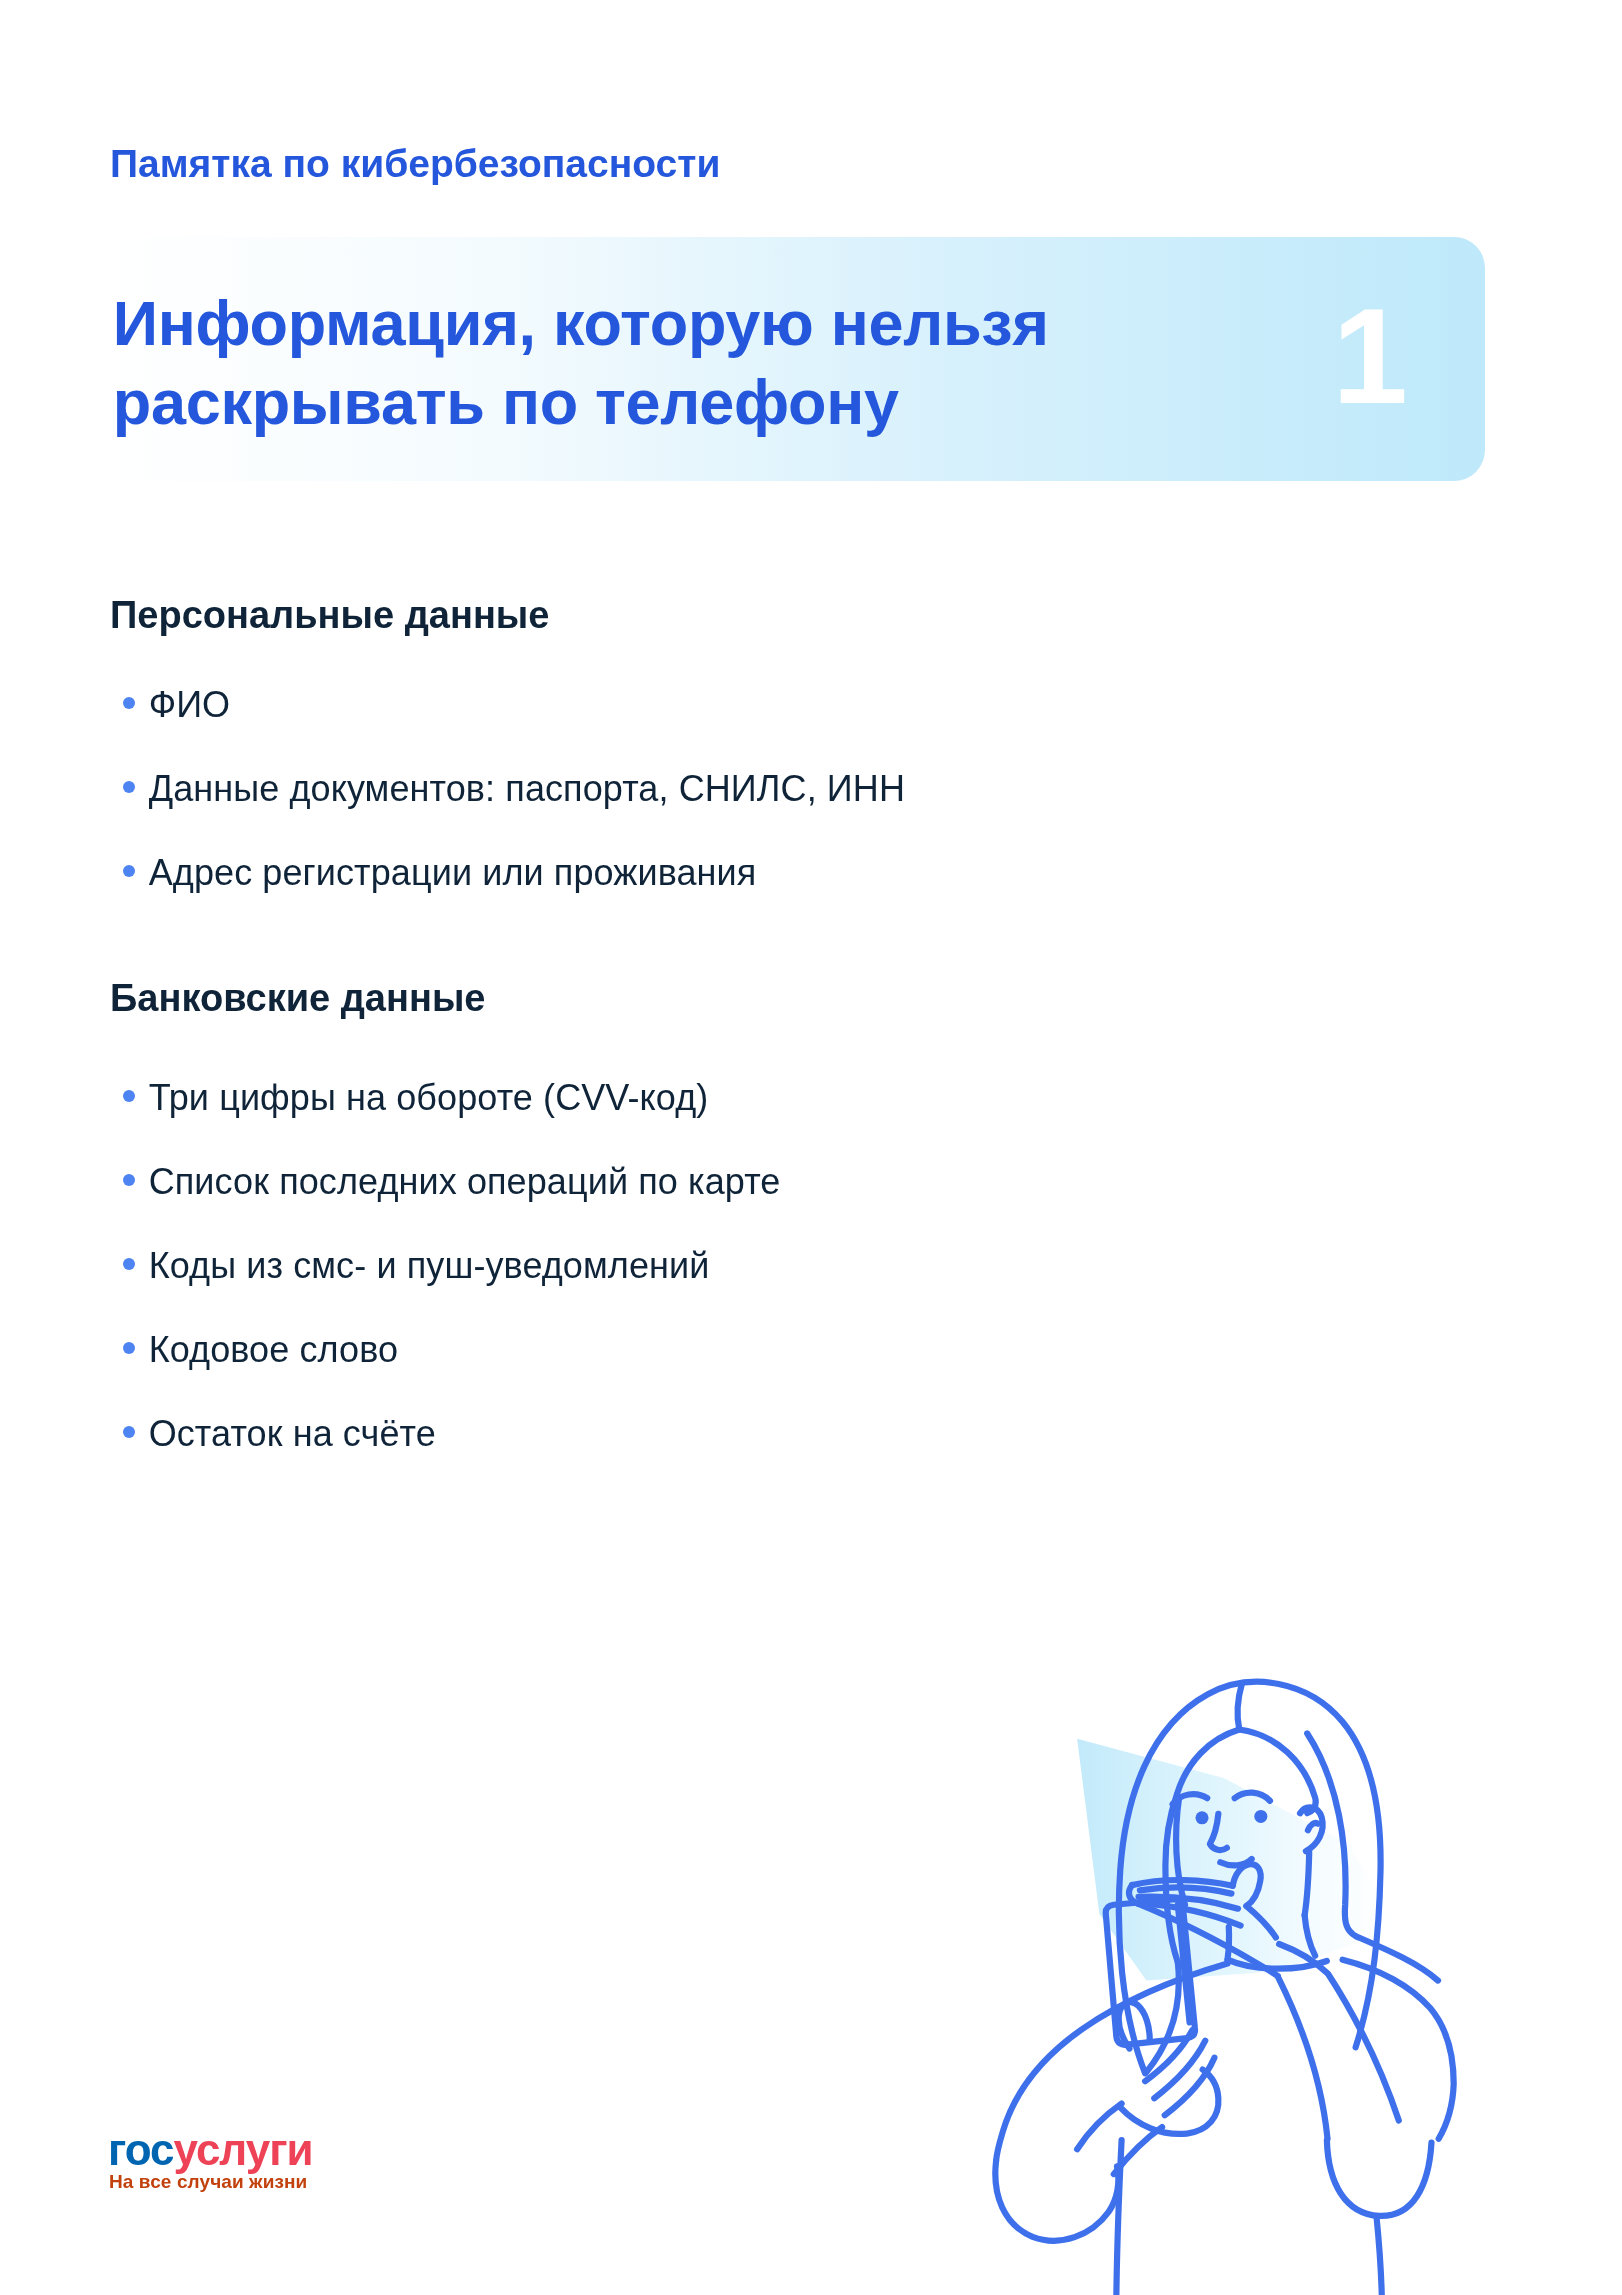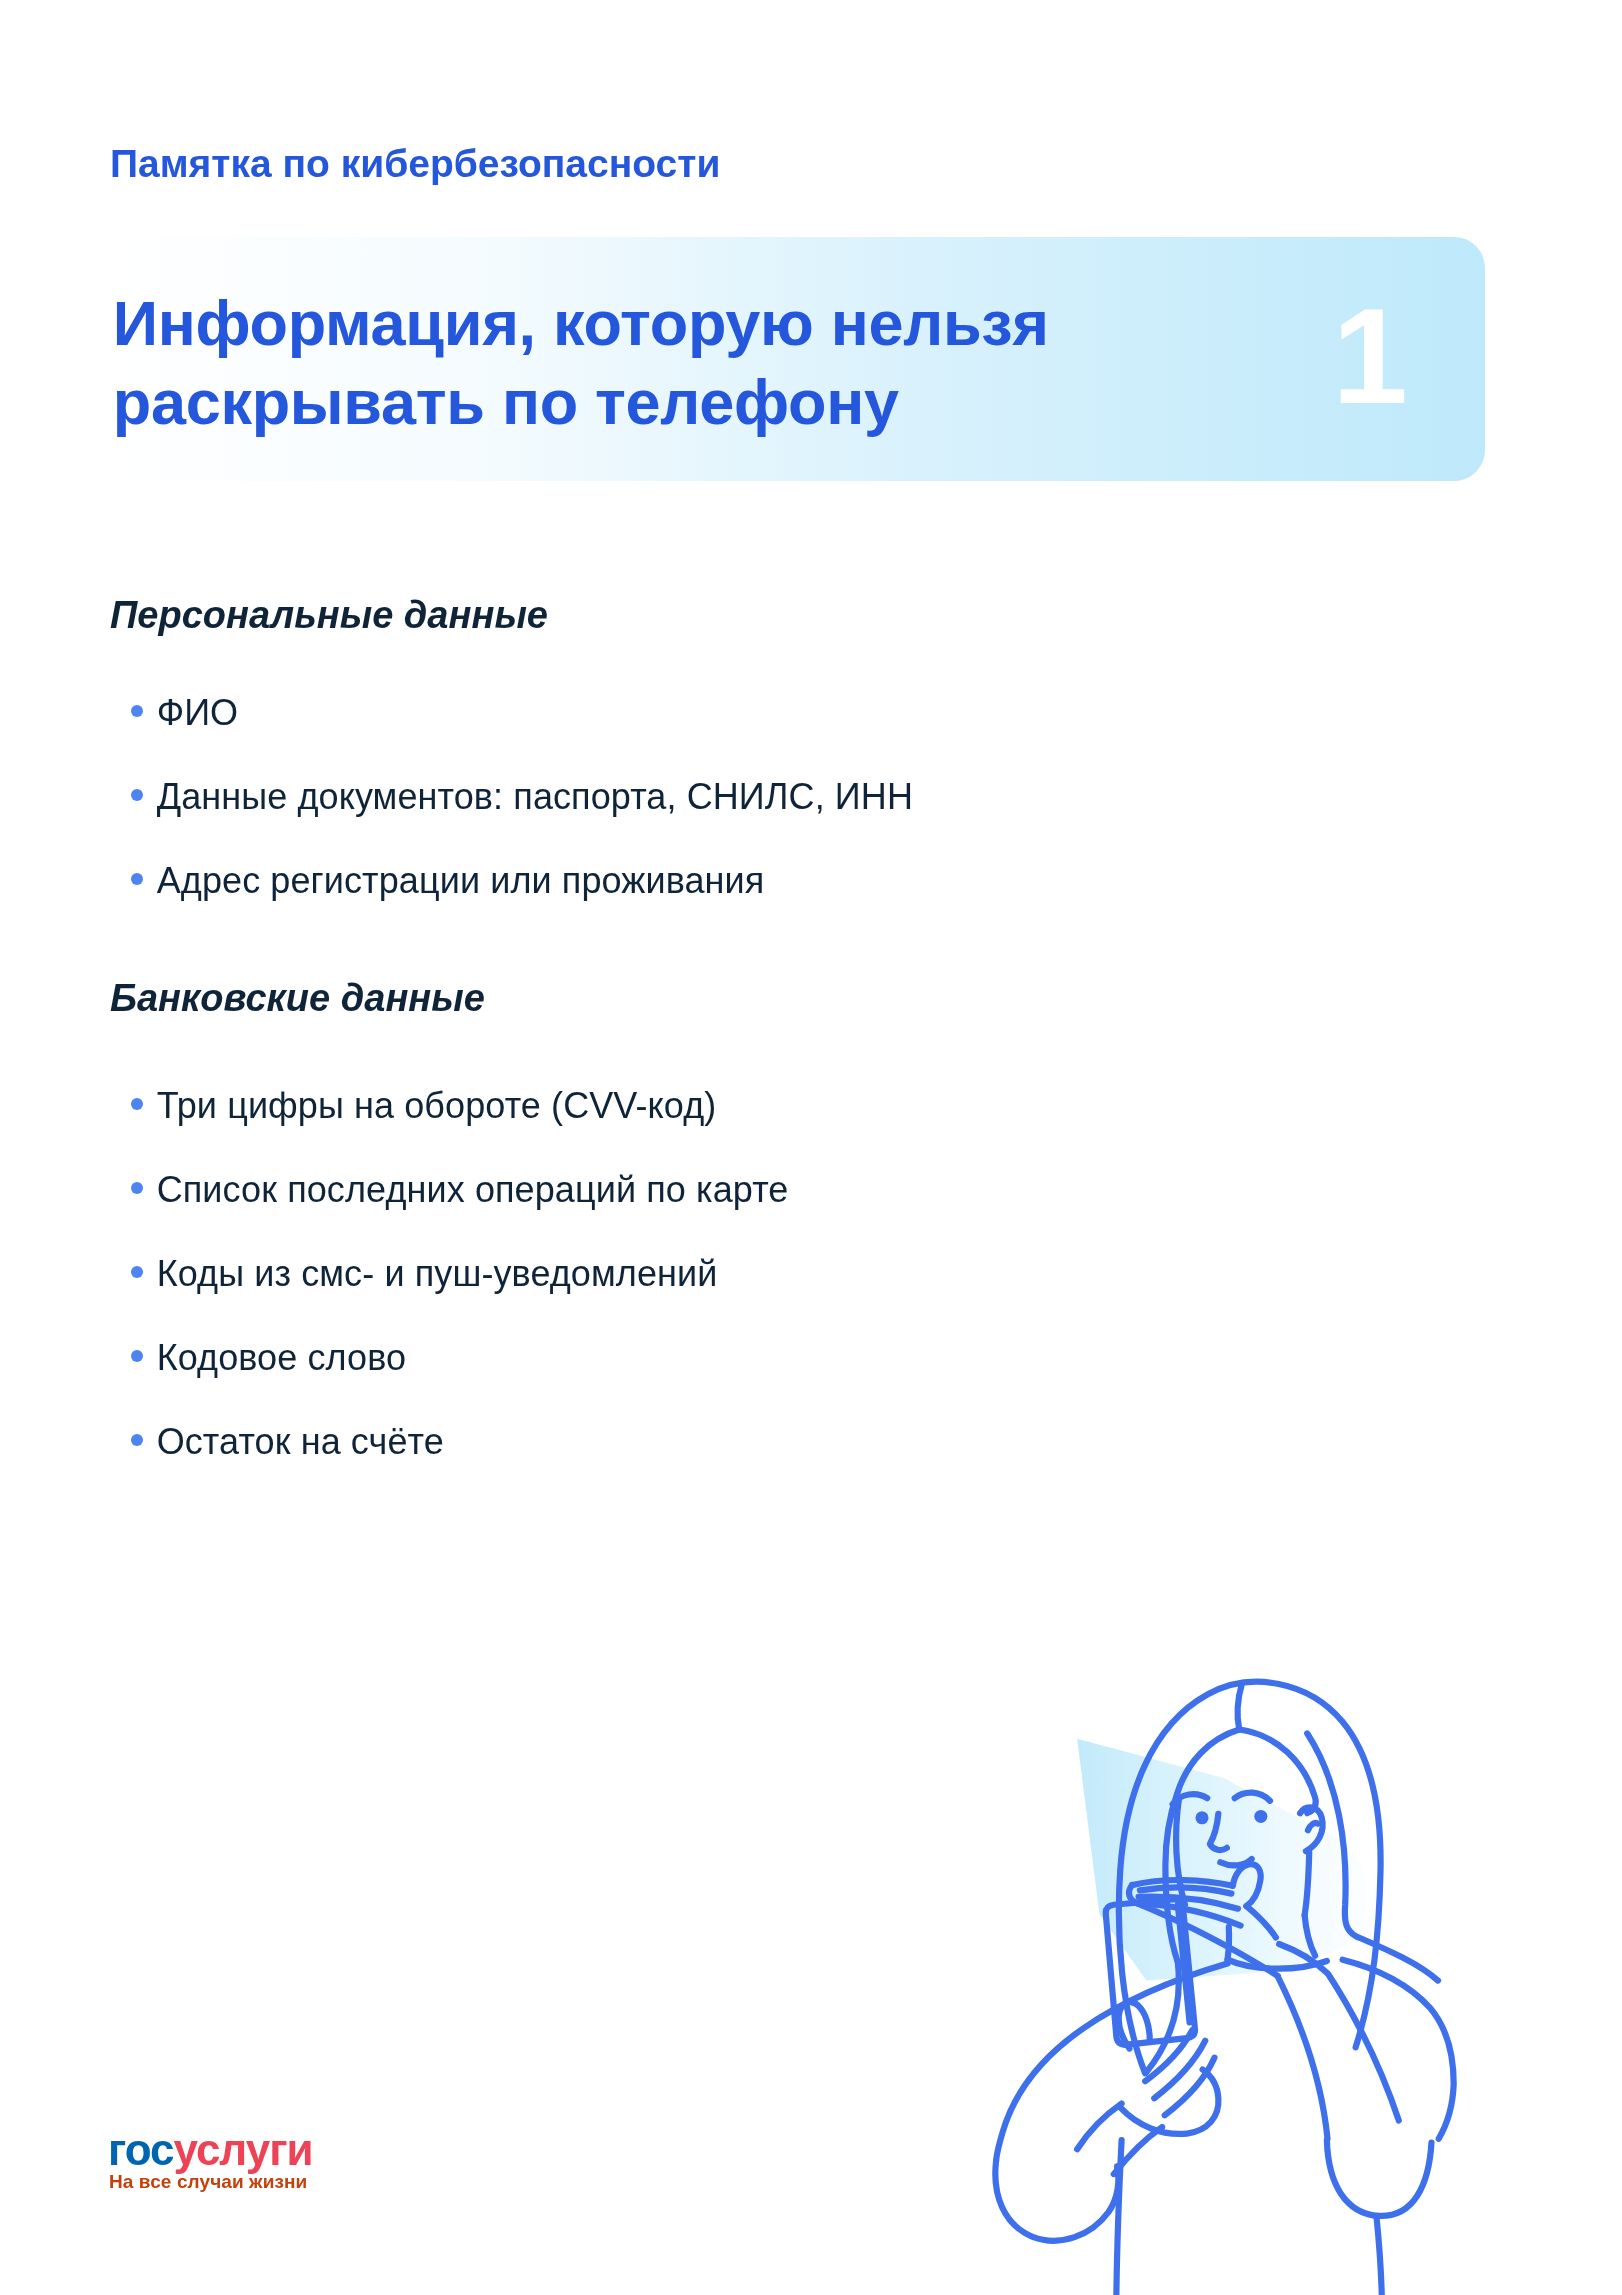--- a/index.html
+++ b/index.html
@@ -20,26 +20,26 @@
     position:absolute; left:11.8px; top:47px;
     font-size:63px; line-height:79px; font-weight:700; color:#2457DB;
     letter-spacing:-0.3px;
   }
   .banner-number{
     position:absolute; right:77px; top:50%; transform:translateY(-52%);
     font-size:136px; font-weight:700; color:#FFFFFF;
   }
   .section-heading{
     position:absolute; left:110px; margin:0;
-    font-size:38px; font-weight:700; color:#0F2438;font-style:italic;
+    font-size:38px; font-weight:700; color:#0F2438;
   }
   .heading-personal{ top:594px; }
   .heading-bank{ top:977px; }
   .bullet-list{
-    position:absolute; left:110px; margin:16px; padding:0; list-style:none;
+    position:absolute; left:110px; margin:8px; padding:0; list-style:none;
   }
   .list-personal{ top:655px; }
   .list-bank{ top:1048px; }
   .bullet-list li{
     height:84px; display:flex; align-items:center;
   }
   .dot{
     width:12.4px; height:12.4px; border-radius:50%;
     background:#4D84F2; margin-left:4.6px; margin-right:13.7px; flex:0 0 auto;
     margin-top:-3.9px;

